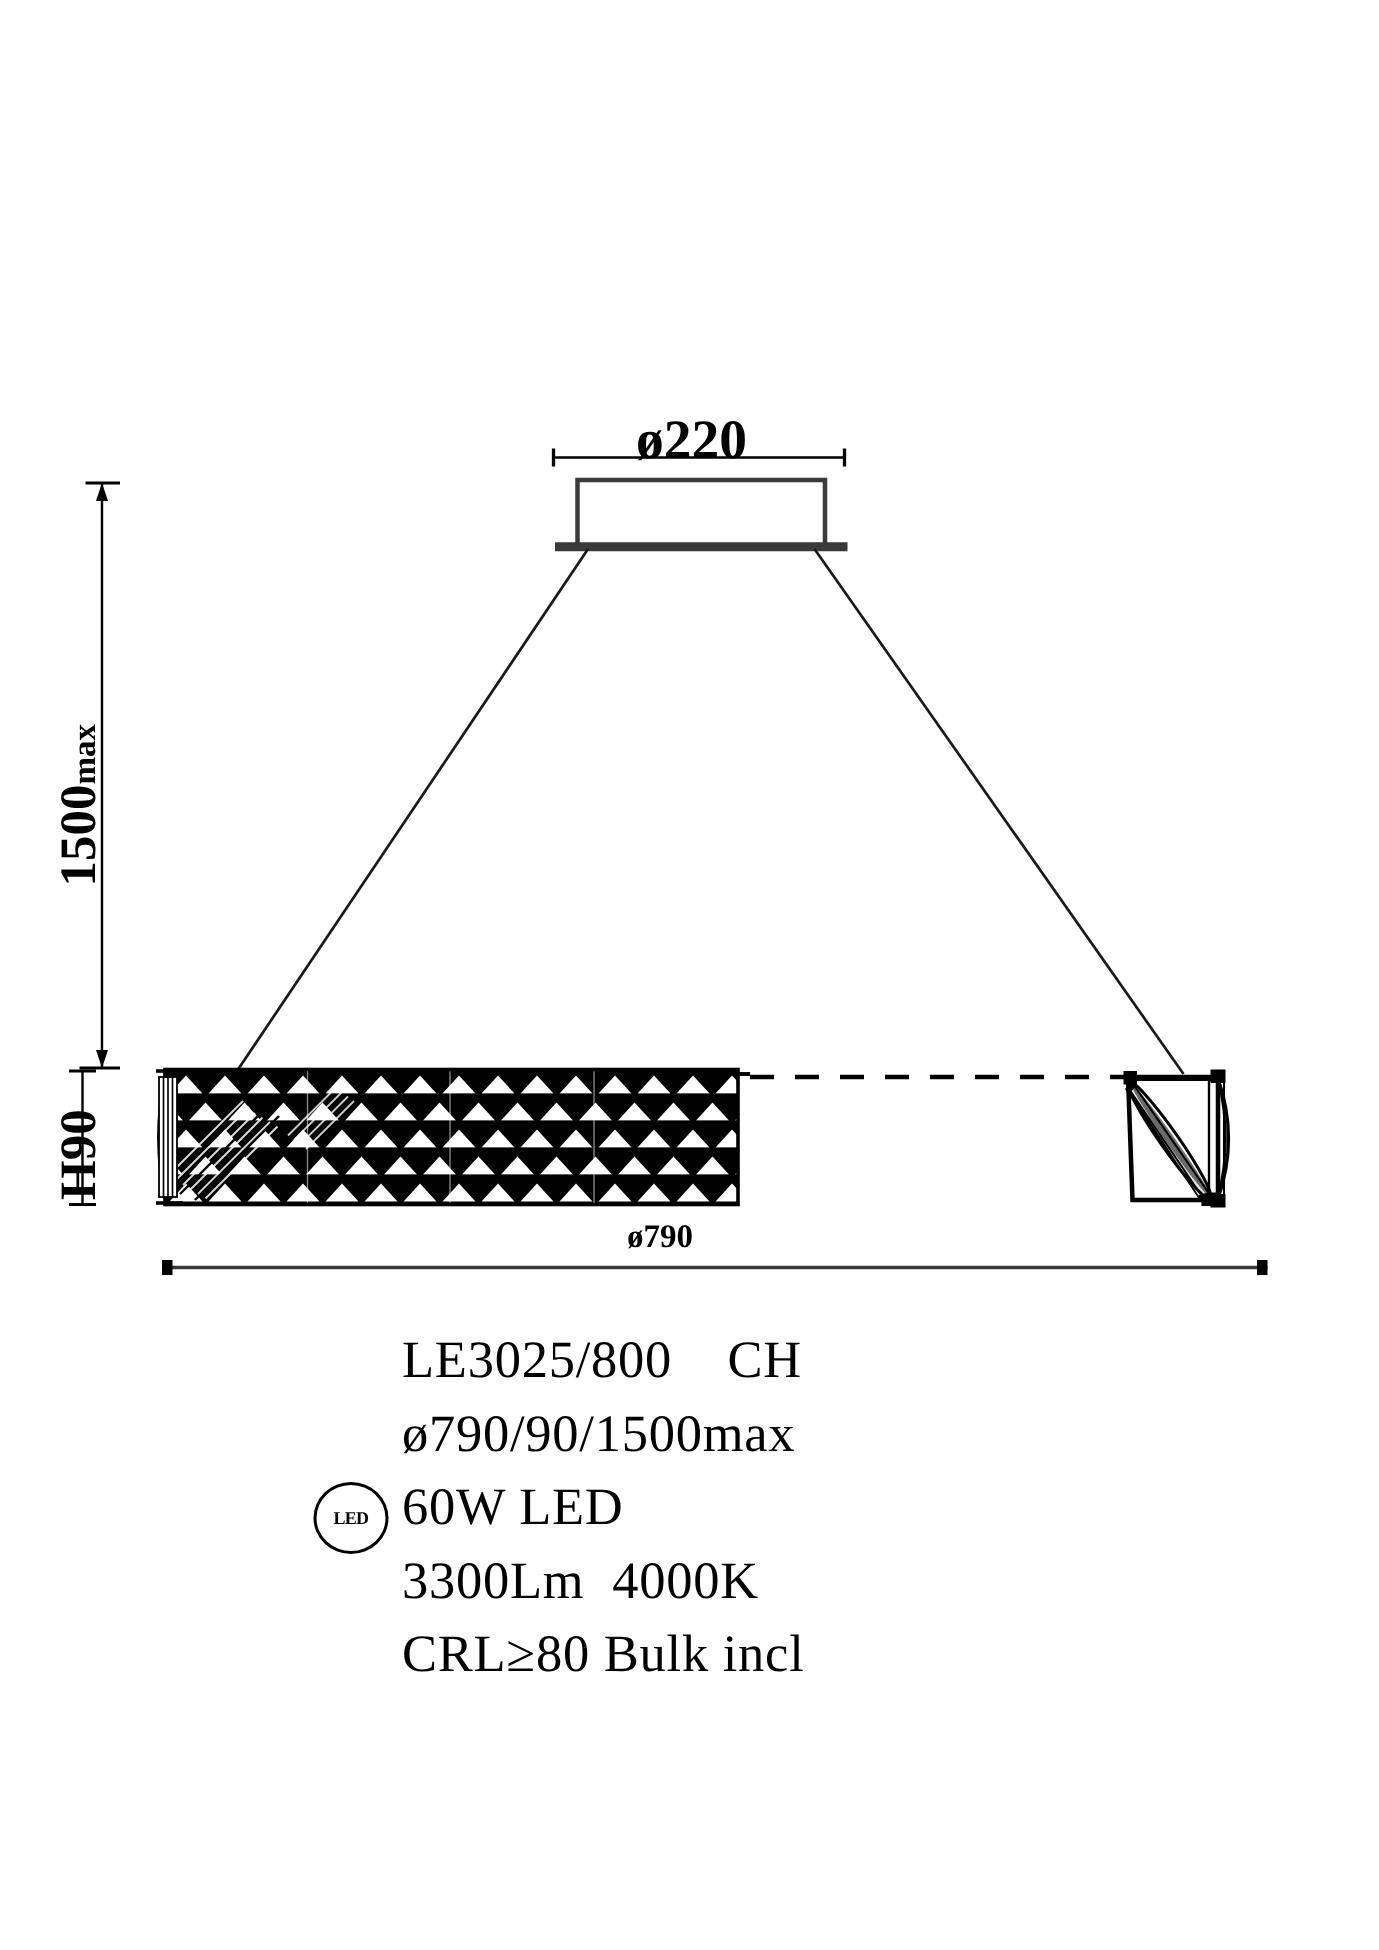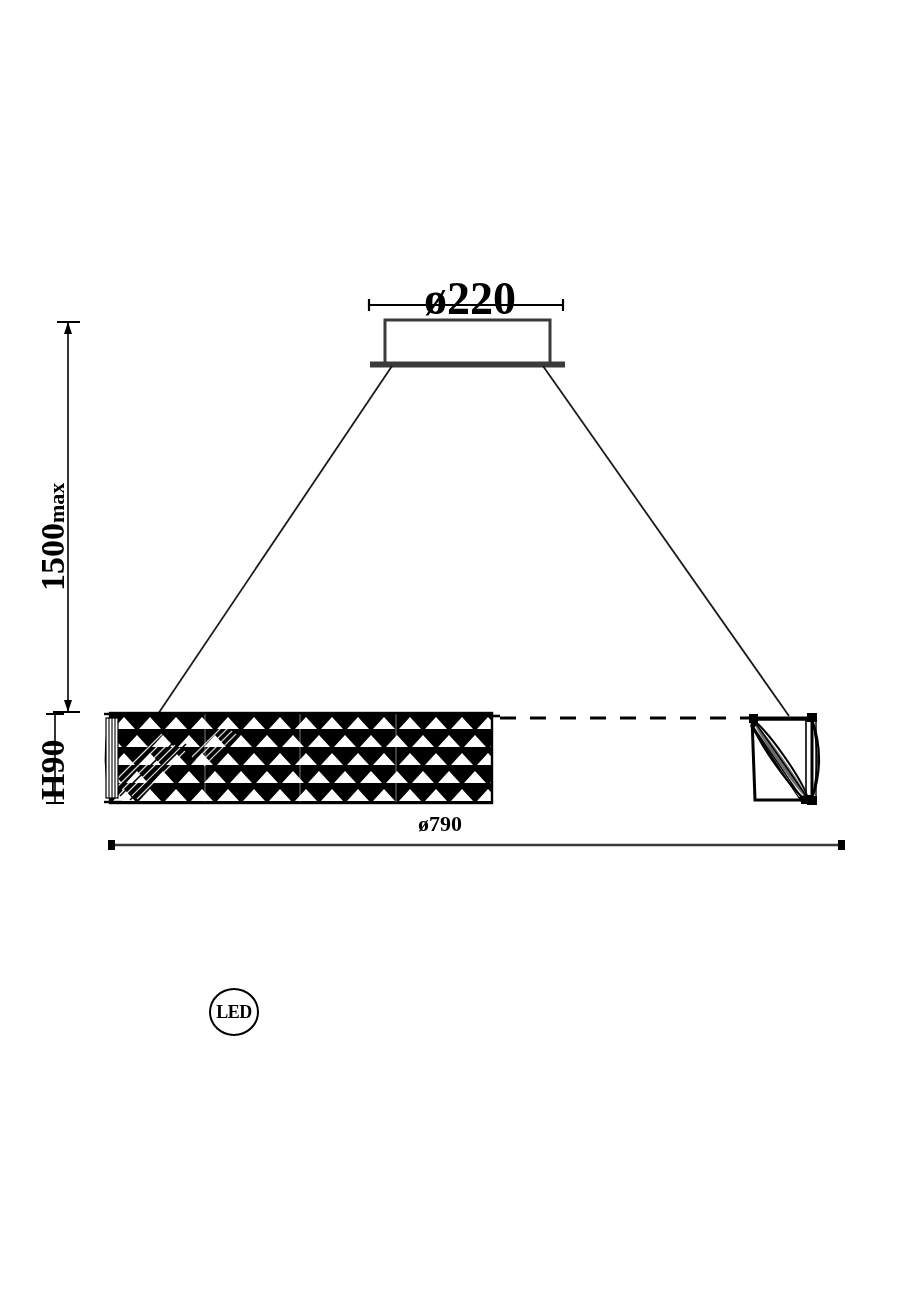--- a/index.html
+++ b/index.html
@@ -48,35 +48,35 @@
     top: 988px;
     width: 50px;
     height: 48px;
     border: 2.2px solid #000;
     border-radius: 50%;
     box-sizing: border-box;
     display: flex;
     align-items: center;
     justify-content: center;
     font-family: "Liberation Serif", serif;
-    font-size: 18px;
+    font-size: 12px;
     font-weight: 700;
     letter-spacing: -0.5px;
     color: #000;
   }
   .dim-text {
     position: absolute;
     font-family: "Liberation Serif", serif;
     color: #000000;
     white-space: nowrap;
   }
   #dim-220-label {
     left: 424px;
     top: 272px;
-    font-size: 46px;
+    font-size: 37px;
     font-weight: 700;
     text-align: center;
   }
   #dim-790-label {
     left: 418px;
     top: 811px;
     font-size: 22px;
     font-weight: 700;
   }
   #dim-1500-label {
@@ -350,14 +350,21 @@
   <div class="dim-text" id="dim-220-label">ø220</div>
 
   <div class="dim-text" id="dim-790-label">ø790</div>
 
   <div class="dim-text" id="dim-1500-label"><span>1500</span><span class="sub">max</span></div>
 
   <div class="dim-text" id="dim-h90-label">H90</div>
 
   <div class="led-badge">LED</div>
 
+  <div class="spec-block">
+    <div class="spec-line">LE3025/800    CH</div>
+    <div class="spec-line">ø790/90/1500max</div>
+    <div class="spec-line">60W LED</div>
+    <div class="spec-line">3300Lm  4000K</div>
+    <div class="spec-line">CRL≥80 Bulk incl</div>
+  </div>
 
 </div>
 
 </body></html>

